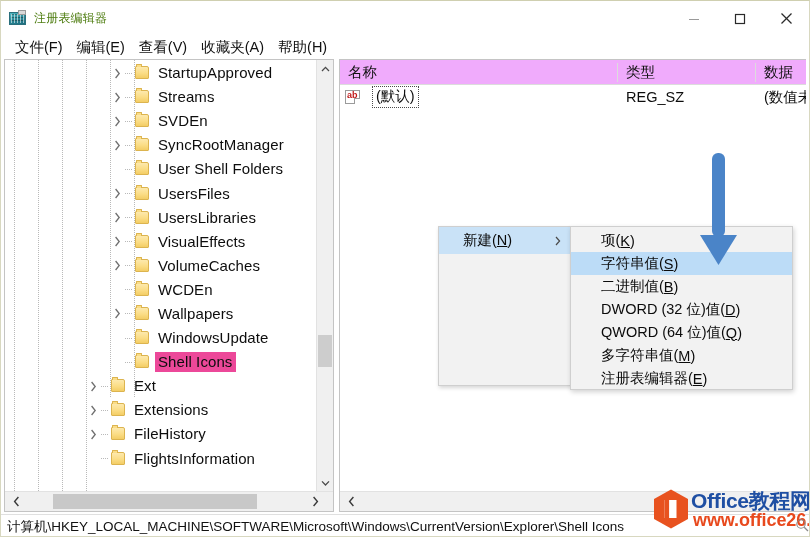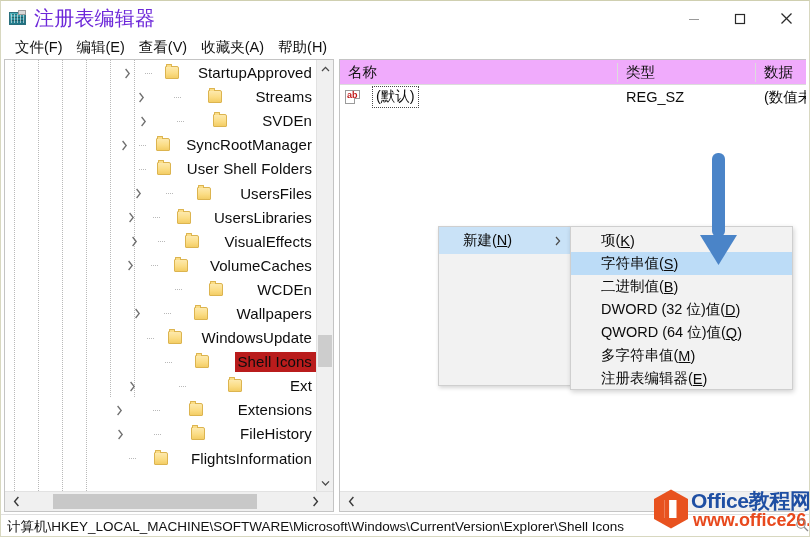--- a/index.html
+++ b/index.html
@@ -57,22 +57,22 @@
   .app-icon .ic-tab {
     position: absolute;
     left: 9px; top: 0px;
     width: 8px; height: 5px;
     background: #d9d9d9;
     border: 1px solid #9a9a9a;
     box-sizing: border-box;
   }
   .title-text {
     margin-left: 8px;
-    font-size: 20px;
-    color: #6d28d9;
+    font-size: 12px;
+    color: #4d7c0f;
     letter-spacing: .2px;
     white-space: nowrap;
   }
   .win-controls {
     position: absolute;
     right: 0; top: 0;
     height: 35px;
     display: flex;
   }
   .win-btn {
@@ -135,30 +135,29 @@
     position: absolute;
     left: 0; top: 1px;
     width: 311px;
   }
   .trow {
     position: relative;
     height: 24.1px;
     display: flex;
     align-items: center;
     white-space: nowrap;
-    justify-content: space-between;
   }
   .trow .tlabel {
     font-size: 15px;
     color: #0d0d0d;
     padding: 1px 4px 2px 3px;
     letter-spacing: .1px;
   }
   .trow.selected .tlabel {
-    background: #b91c1c;
+    background: #ec4899;
   }
   .twist {
     width: 15px;
     height: 24px;
     flex: 0 0 auto;
     display: flex;
     align-items: center;
     justify-content: center;
     color: #6f6f6f;
   }

